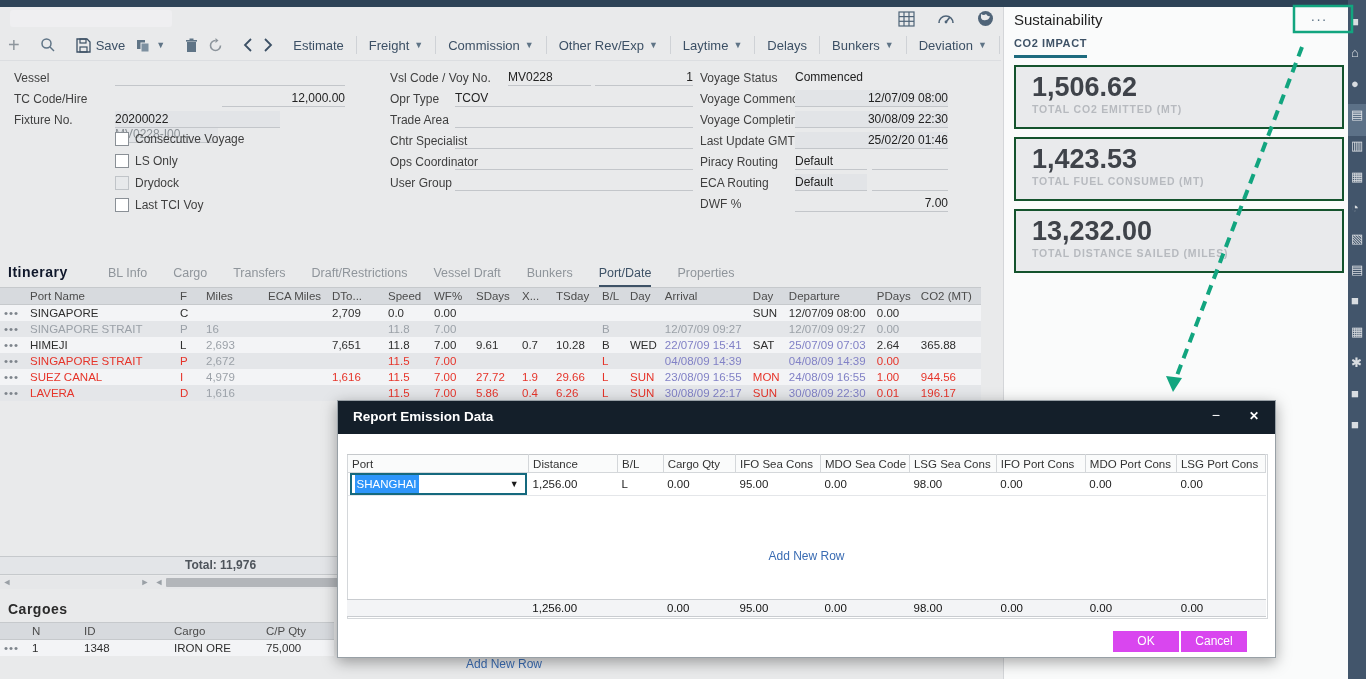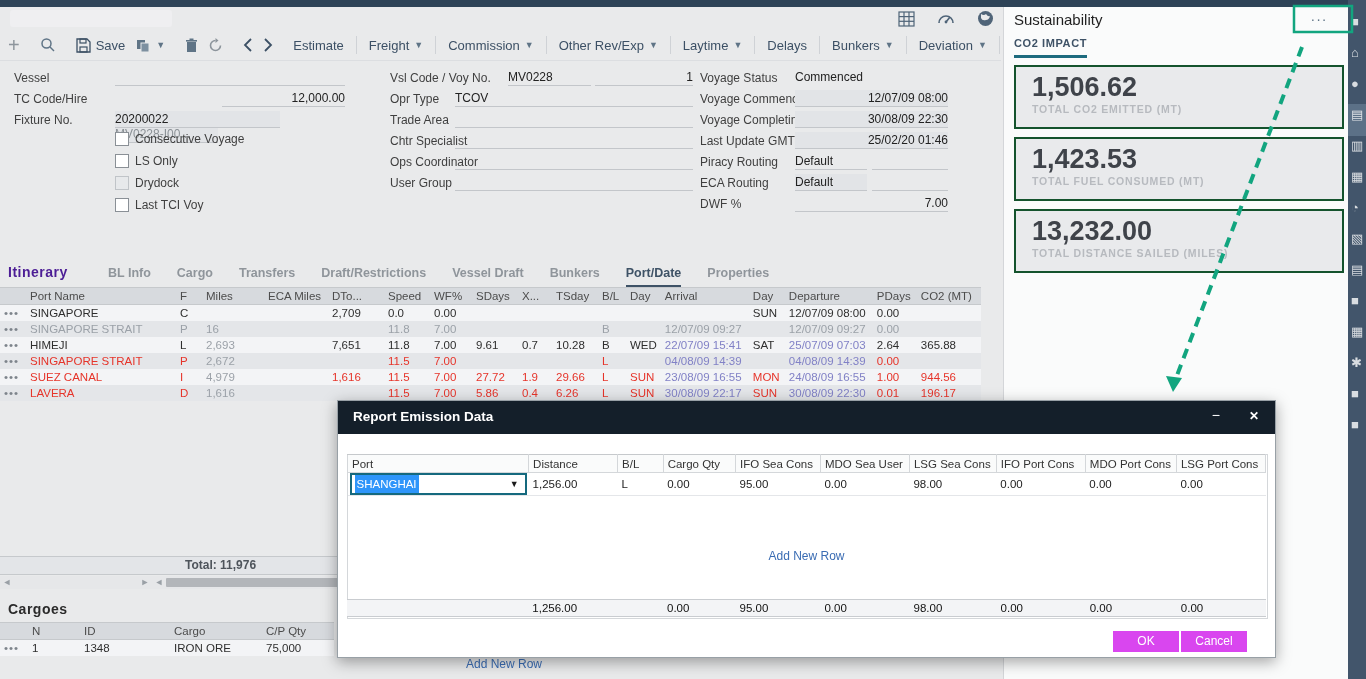--- a/index.html
+++ b/index.html
@@ -31,22 +31,22 @@
   .ffield{position:absolute;height:16px;border-bottom:1px solid #c3c6ca;font-size:12px;color:#222;
           line-height:16px;white-space:nowrap;overflow:hidden;}
   .gray{background:#e2e4e7;}
   .rt{text-align:right;}
   .muted{color:#8b9196;}
   .cbrow{position:absolute;display:flex;align-items:center;gap:6px;font-size:12px;color:#3f3f3f;}
   .cb{width:12px;height:12px;border:1px solid #8a9096;background:#fff;}
   .cb.dis{border-color:#c0c4c8;background:#e7e9eb;}
 
   
-  .it-title{left:8px;top:264px;font-size:14px;font-weight:bold;color:#4c1d95;letter-spacing:.5px;}
-  .it-tabs{left:108px;top:266px;display:flex;gap:26px;font-size:12.5px;color:#8f959b;font-weight:bold;}
+  .it-title{left:8px;top:264px;font-size:14px;font-weight:bold;color:#0f172a;letter-spacing:.5px;}
+  .it-tabs{left:108px;top:266px;display:flex;gap:26px;font-size:12.5px;color:#8f959b;font-weight:normal;}
   .it-tab{cursor:pointer;padding-bottom:5px;}
   .it-tab.active{color:#3e5266;border-bottom:3px solid #3e5266;}
 
   table.grid{border-collapse:collapse;table-layout:fixed;background:transparent;}
   table.grid td,table.grid th{font-size:11.5px;padding:0 4px;height:16px;line-height:16px;
       white-space:nowrap;overflow:hidden;font-weight:normal;text-align:left;}
   .it-wrap{left:0;top:287px;width:1001px;}
   .grid thead th{background:#d7dade;color:#4c4c4c;border-top:1px solid #c6c9cc;border-bottom:1px solid #c6c9cc;}
   .grid tbody tr:nth-child(odd){background:#f3f4f6;}
   .grid tbody tr:nth-child(even){background:#e4e6e9;}
@@ -585,21 +585,21 @@
             <col style="width: 88px;">
             <col style="width: 86px;">
           </colgroup>
           <thead>
             <tr>
               <th>Port</th>
               <th class="r">Distance</th>
               <th>B/L</th>
               <th class="r">Cargo Qty</th>
               <th class="r">IFO Sea Cons</th>
-              <th class="r">MDO Sea User</th>
+              <th class="r">MDO Sea Code</th>
               <th class="r">LSG Sea Cons</th>
               <th class="r">IFO Port Cons</th>
               <th class="r">MDO Port Cons</th>
               <th class="r">LSG Port Cons</th>
             </tr>
           </thead>
           <tbody>
             <tr>
               <td class="" style="padding: 0px 2px;">
                 <div class="combo">

